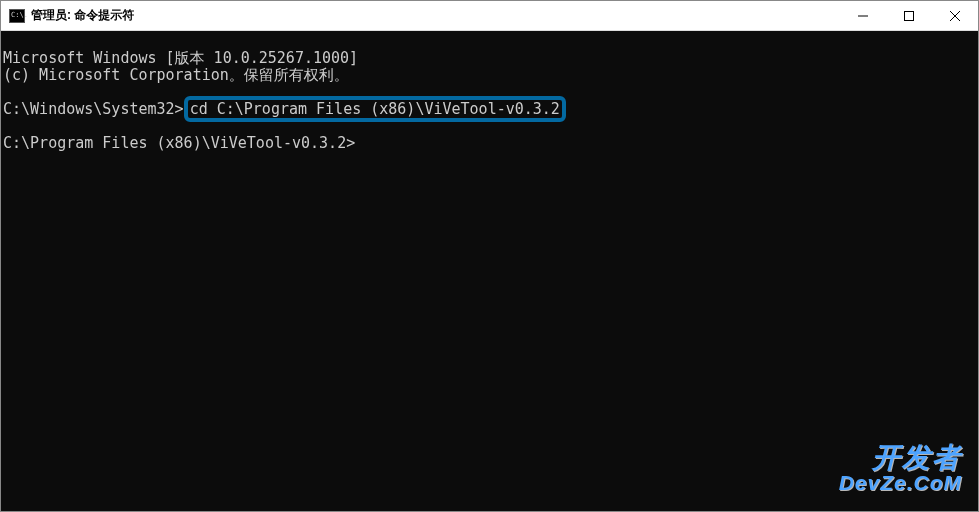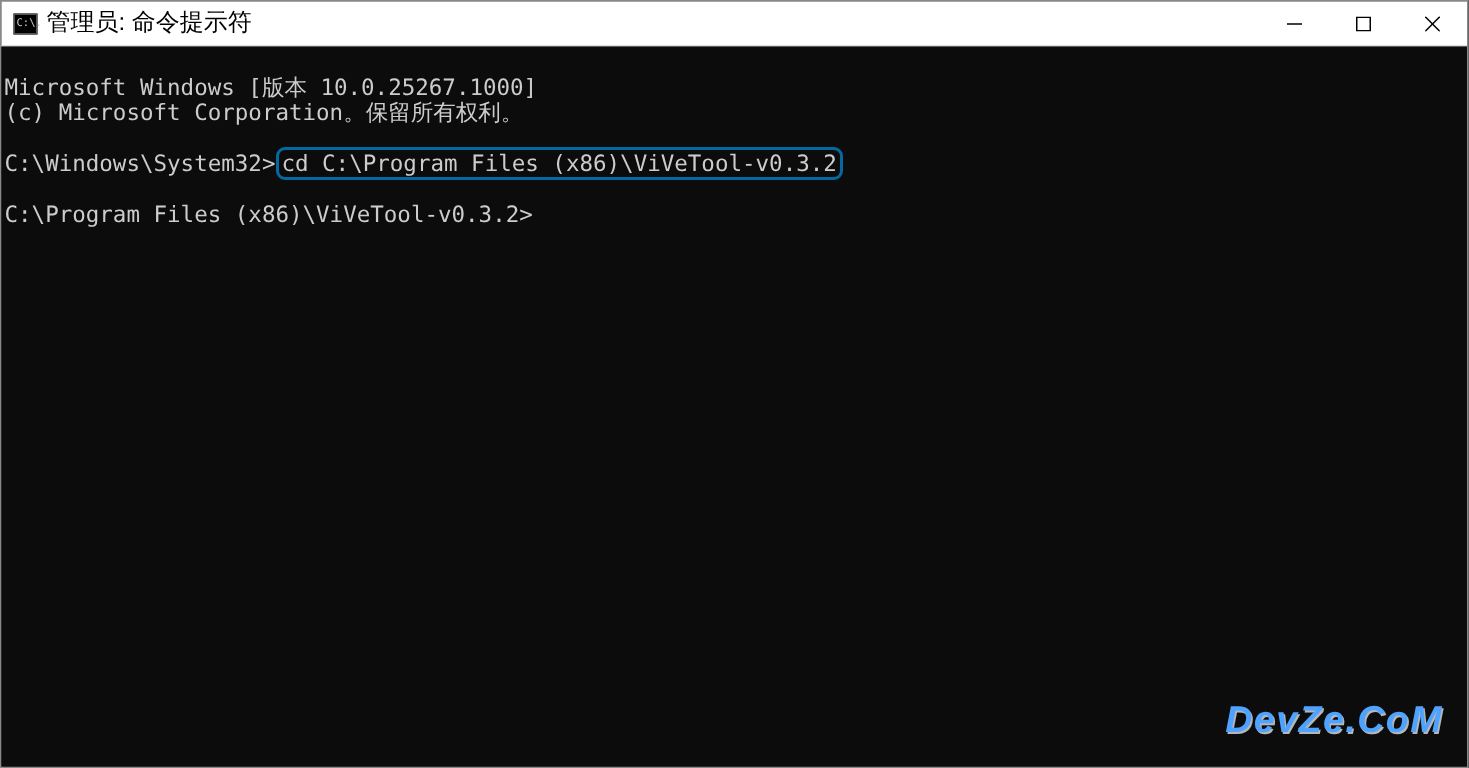--- a/index.html
+++ b/index.html
@@ -45,22 +45,23 @@
       justify-content: flex-start;
       padding-left: 1px;
     }
     .cmd-icon-inner {
       color: #ccc;
       font-size: 7px;
       font-family: monospace;
       line-height: 1;
     }
     .title-text {
-      font-size: 16px;
+      font-size: 12px;
       color: #000;
+      font-weight: bold;
     }
     .titlebar-controls {
       display: flex;
       height: 100%;
     }
     .titlebar-btn {
       width: 46px;
       height: 100%;
       display: flex;
       align-items: center;
@@ -84,21 +85,21 @@
       height: calc(100% - 30px);
       overflow: hidden;
       position: relative;
     }
     .terminal-line {
       white-space: pre;
       text-align: right;
     }
     .highlight-box {
       display: inline;
-      border: 2px solid #0369a1;
+      border: 4px solid #0369a1;
       border-radius: 6px;
       padding: 0 2px;
     }
     .watermark {
       position: absolute;
       bottom: 18px;
       right: 16px;
       text-align: right;
       font-family: "Arial", sans-serif;
       font-style: italic;
@@ -106,21 +107,21 @@
       color: #4da3ff;
       line-height: 1;
       pointer-events: none;
       text-shadow: 1px 1px 0 rgba(255,255,255,0.7);
     }
     .watermark .wm-line1 {
       font-size: 28px;
       letter-spacing: 2px;
     }
     .watermark .wm-line2 {
-      font-size: 25px;
+      font-size: 21px;
       letter-spacing: 1px;
     }
     .scrollbar {
       position: absolute;
       right: 1px;
       top: 31px;
       width: 16px;
       height: calc(100% - 32px);
       background: #f0f0f0;
     }
@@ -170,15 +171,16 @@
   <div class="terminal-content">
 <span class="terminal-line">Microsoft Windows [版本 10.0.25267.1000]</span>
 <span class="terminal-line">(c) Microsoft Corporation。保留所有权利。</span>
 <span class="terminal-line"></span>
 <span class="terminal-line"><span>C:\Windows\System32&gt;</span><span class="highlight-box">cd C:\Program Files (x86)\ViVeTool-v0.3.2</span></span>
 <span class="terminal-line"></span>
 <span class="terminal-line">C:\Program Files (x86)\ViVeTool-v0.3.2&gt;</span>
   </div>
 
   <div class="watermark">
+    <div class="wm-line1">开发者</div>
     <div class="wm-line2">DevZe.CoM</div>
   </div>
 </div>
 
 </body></html>

